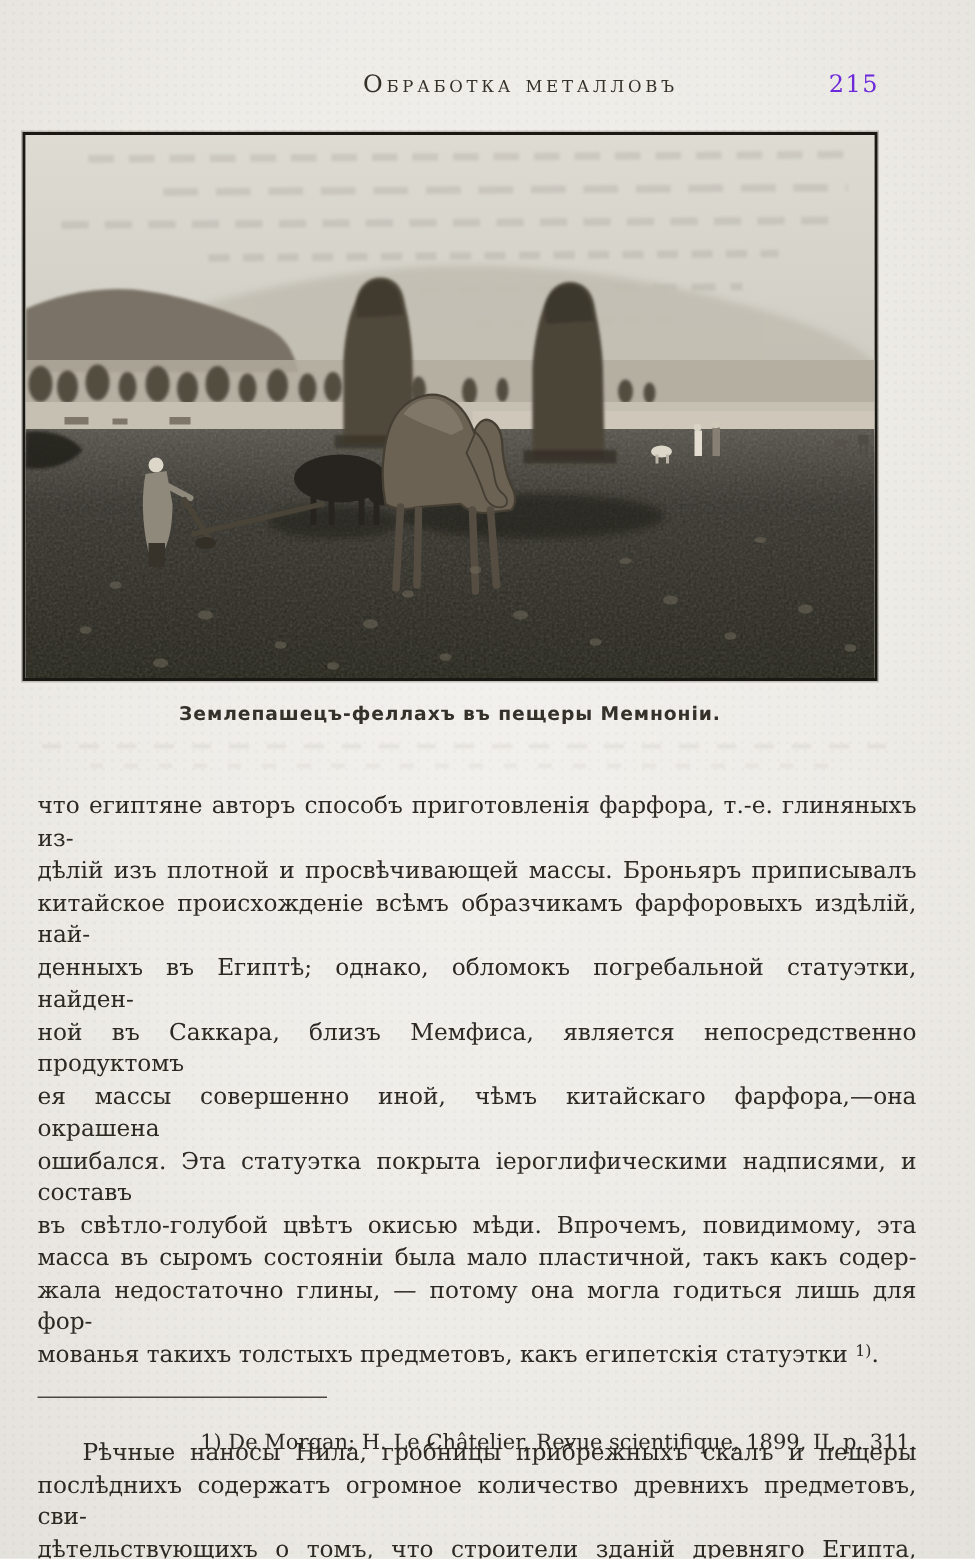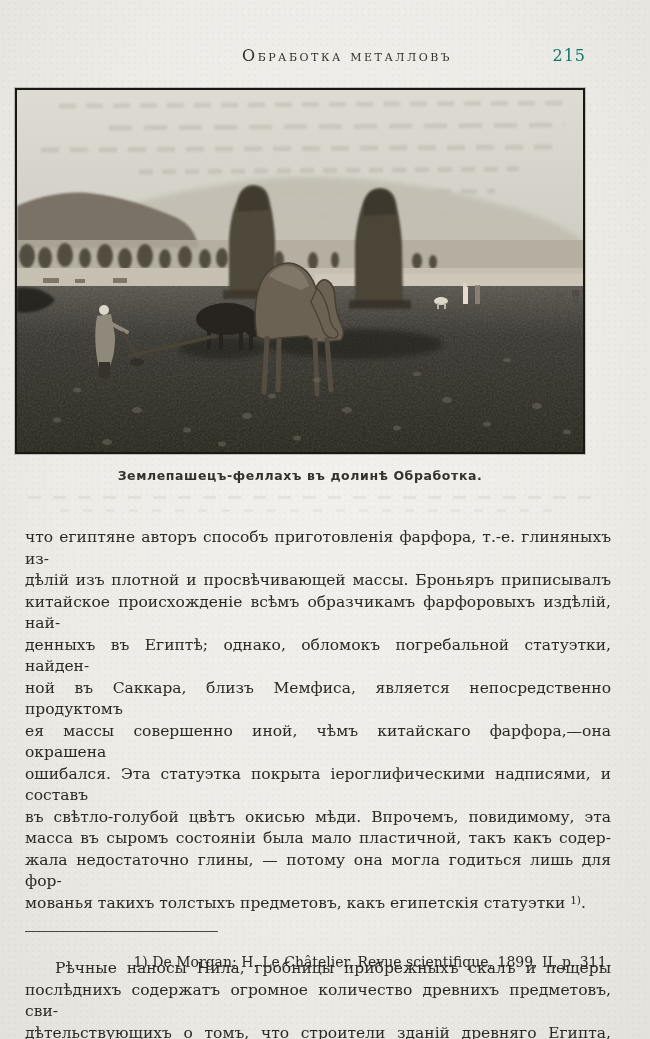--- a/index.html
+++ b/index.html
@@ -11,21 +11,21 @@
     font-family:"DejaVu Serif", serif;
     color:#2b2922;
   }
   .vignette{position:absolute;inset:0;pointer-events:none;
     background:radial-gradient(ellipse at 50% 40%, rgba(255,255,255,0.25) 0%, rgba(0,0,0,0) 55%, rgba(90,85,70,0.07) 100%);}
   .running-head{position:absolute;top:46px;left:0;width:650px;height:22px;}
   .head-title{
     position:absolute;left:0;right:0;text-align:center;
     font-variant:small-caps;letter-spacing:2.5px;font-size:16px;color:#343129;padding-left:44px;
   }
-  .page-num{position:absolute;right:64px;top:0;font-size:16px;color:#0f766e;letter-spacing:1px;}
+  .page-num{position:absolute;right:64px;top:0;font-size:16px;color:#6d28d9;letter-spacing:1px;}
   .photo-frame{
     position:absolute;left:15px;top:88px;width:566px;height:362px;
     border:2px solid #191813; background:#d8d5cd; box-shadow:0 0 0 1px rgba(60,56,46,0.25);
   }
   .photo-frame svg{display:block;}
   .caption{
     position:absolute;top:468px;left:15px;width:570px;text-align:center;
     font-family:"DejaVu Sans", sans-serif;font-weight:bold;font-size:12.5px;
     letter-spacing:0.6px;color:#33312a;
   }
@@ -208,21 +208,21 @@
         <ellipse cx="300" cy="290" rx="4" ry="2.5"></ellipse>
     <ellipse cx="400" cy="284" rx="4" ry="2"></ellipse>
         <ellipse cx="490" cy="270" rx="4" ry="2"></ellipse>
     <ellipse cx="40" cy="330" rx="4" ry="2.5"></ellipse>
         <ellipse cx="255" cy="306" rx="4" ry="2.5"></ellipse>
   </g>
   <path fill="#1e1d18" opacity="0.8" filter="url(#b1)" d="M0,198 C14,196 30,200 38,210 C30,220 14,224 0,222 Z"></path>
 </svg>
 </div>
 
-<div class="caption">Землепашецъ-феллахъ въ долинѣ Обработка.</div>
+<div class="caption">Землепашецъ-феллахъ въ пещеры Мемноніи.</div>
 
 <div class="ghost-row ghost-a"></div>
 <div class="ghost-row ghost-b"></div>
 
 <div class="body-text">
   <div class="para">
     <div class="line">что египтяне авторъ способъ приготовленія фарфора, т.-е. глиняныхъ из-</div>
     <div class="line">дѣлій изъ плотной и просвѣчивающей массы. Броньяръ приписывалъ</div>
     <div class="line">китайское происхожденіе всѣмъ образчикамъ фарфоровыхъ издѣлій, най-</div>
     <div class="line">денныхъ въ Египтѣ; однако, обломокъ погребальной статуэтки, найден-</div>

